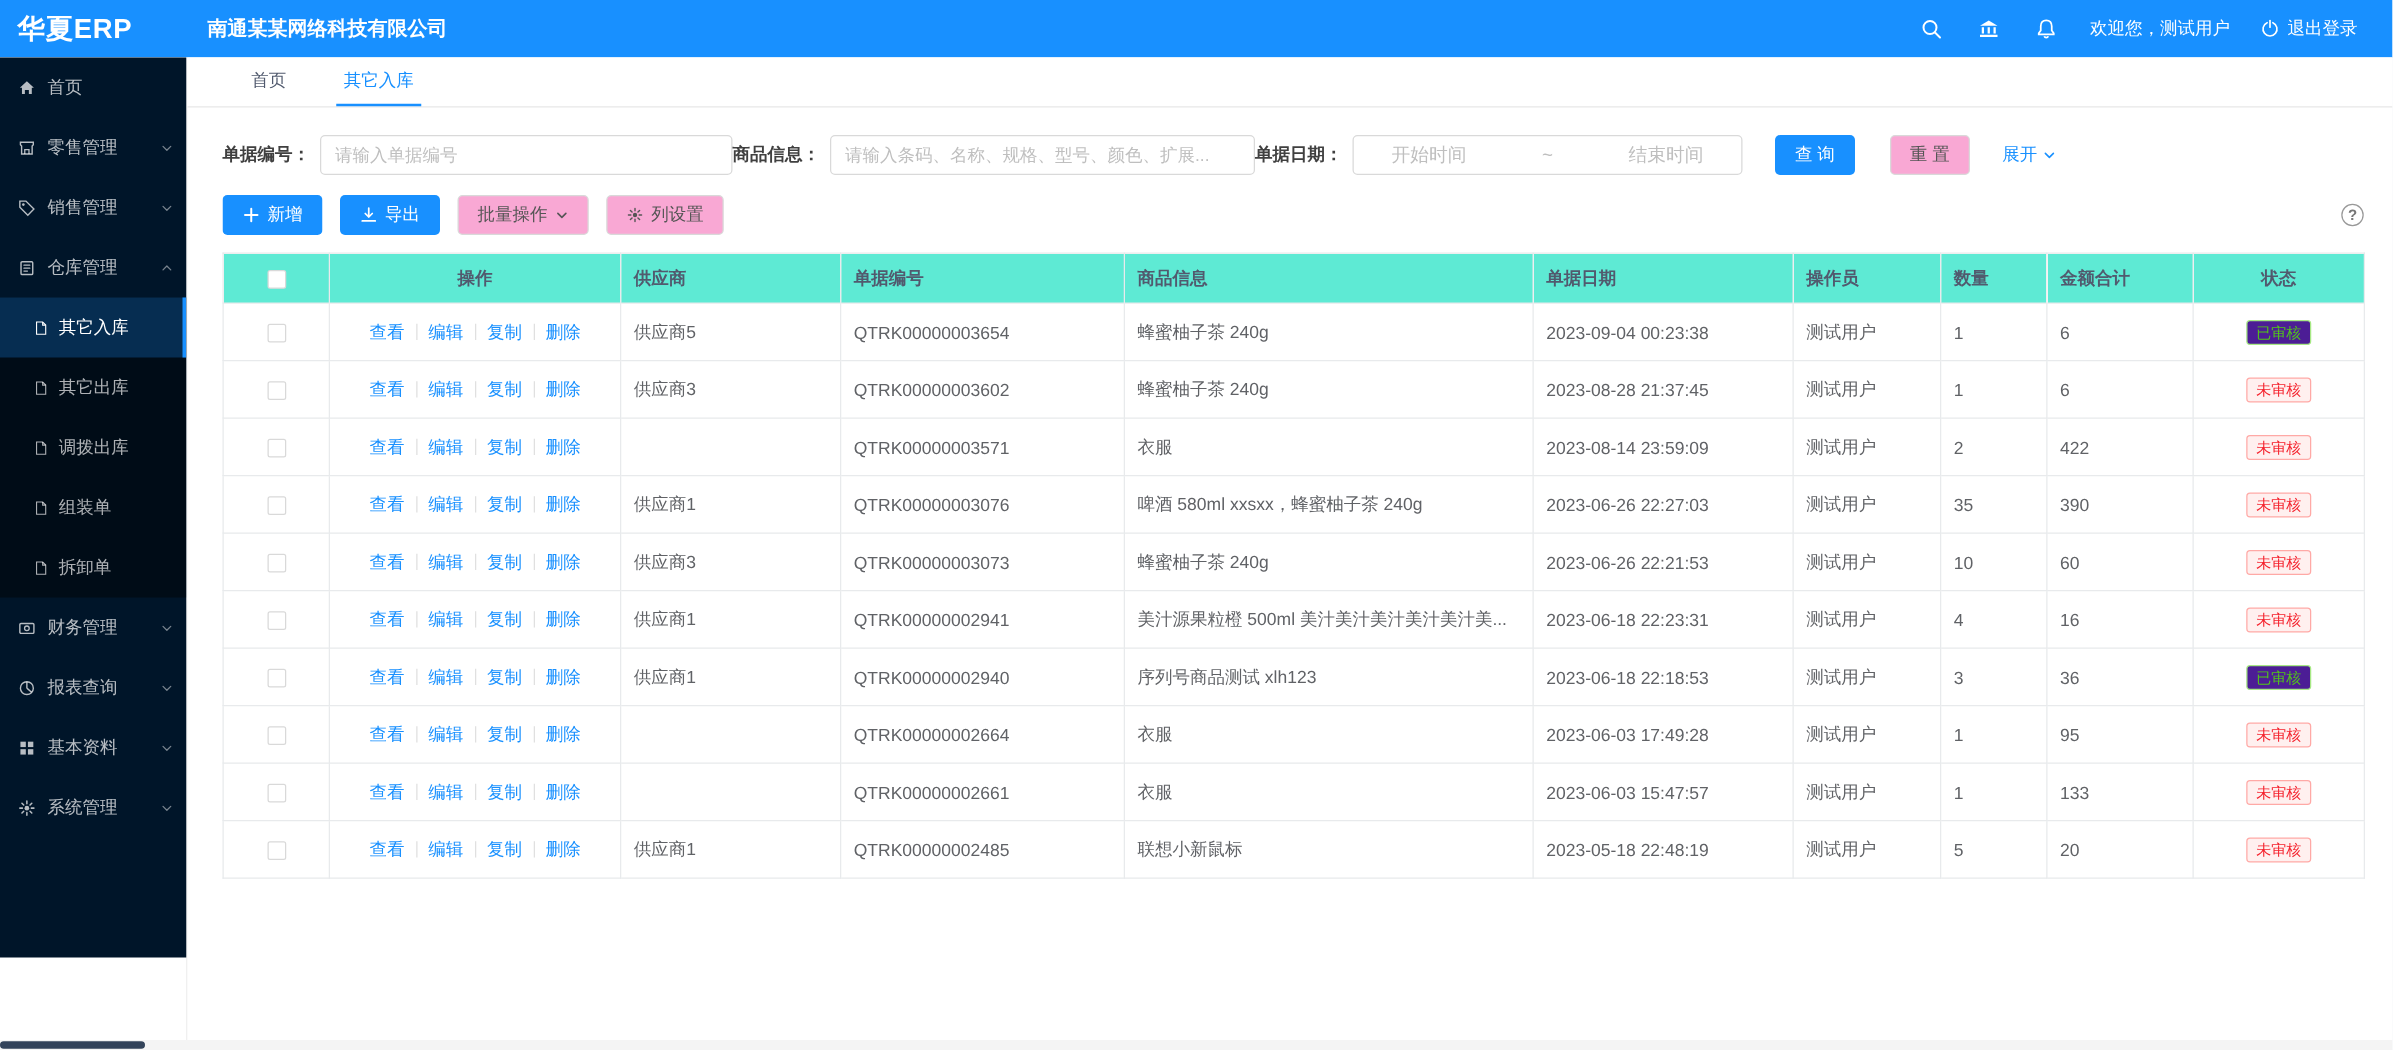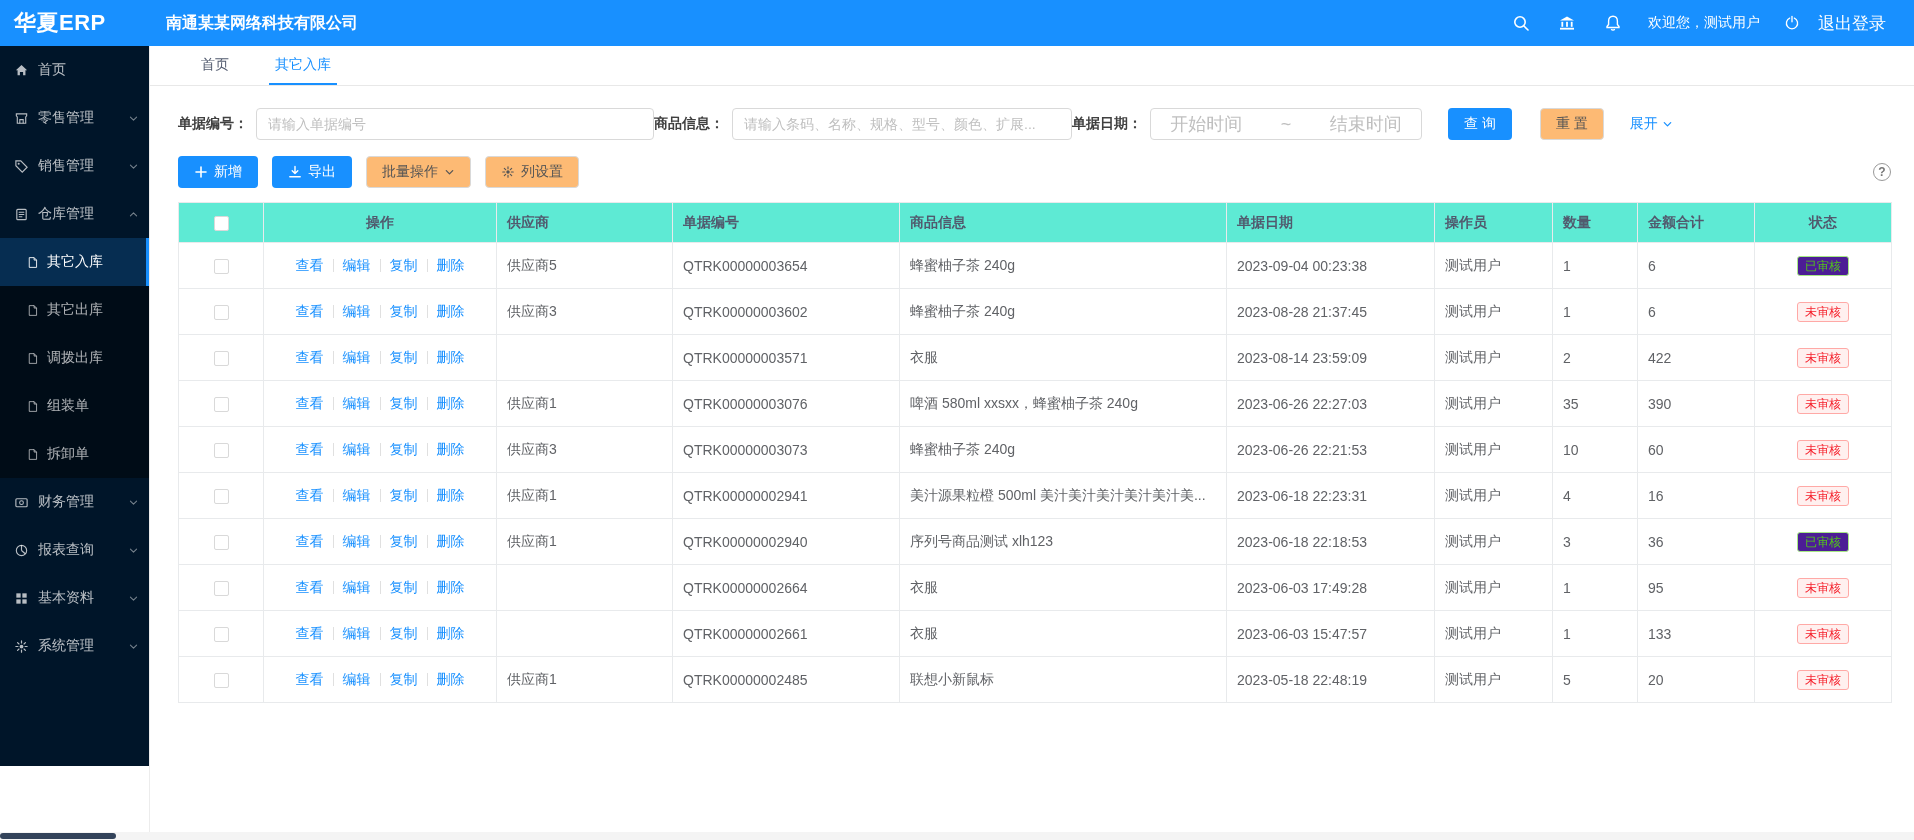--- a/index.html
+++ b/index.html
@@ -7,21 +7,21 @@
   body{font-family:"Liberation Sans","DejaVu Sans",sans-serif;overflow:hidden;background:#f0f2f5}
   .app{position:relative;display:flex;flex-direction:column;width:1914px;height:840px;background:#fff}
   
   .topbar{height:46px;background:#1890ff;display:flex;align-items:center;color:#fff;flex-shrink:0}
   .logo{width:150px;flex-shrink:0;padding-left:14px;font-size:22px;font-weight:bold;letter-spacing:.5px;white-space:nowrap}
   .company{margin-left:16px;font-size:16px;font-weight:600;white-space:nowrap}
   .top-right{margin-left:auto;display:flex;align-items:center;padding-right:28px}
   .tic{width:18px;height:18px;margin-left:28px;cursor:pointer;display:inline-flex}
   .tic svg{width:18px;height:18px}
   .welcome{margin-left:26px;font-size:14px;white-space:nowrap}
-  .logout{margin-left:24px;display:inline-flex;align-items:center;gap:18px;font-size:17px;cursor:pointer;white-space:nowrap}
+  .logout{margin-left:24px;display:inline-flex;align-items:center;gap:6px;font-size:14px;cursor:pointer;white-space:nowrap}
   .logout svg{width:16px;height:16px}
   
   .bodyrow{flex:1;display:flex;min-height:0}
   .sidebar{width:150px;flex-shrink:0;background:#fff;border-right:1px solid #ececec}
   .menu{background:#001529;height:720px;overflow:hidden}
   .menu-item{height:48px;display:flex;align-items:center;padding:0 10px 0 14px;color:rgba(255,255,255,.72);font-size:14px;cursor:pointer;white-space:nowrap}
   .menu-item .ic{width:15px;height:15px;margin-right:9px;flex-shrink:0}
   .menu-item .chev{margin-left:auto;width:11px;height:11px;opacity:.65;flex-shrink:0}
   .submenu{background:#000c17}
   .submenu-item{height:48px;display:flex;align-items:center;padding-left:26px;color:rgba(255,255,255,.68);font-size:14px;cursor:pointer;white-space:nowrap}
@@ -31,24 +31,24 @@
   .main{flex:1;display:flex;flex-direction:column;min-width:0;background:#fff}
   .tabbar{height:40px;border-bottom:1px solid #e8e8e8;display:flex;align-items:stretch;padding-left:45px;gap:34px;flex-shrink:0;background:#fff}
   .tab{display:flex;align-items:center;padding:0 6px;font-size:14px;color:#515a6e;cursor:pointer;border-bottom:2px solid transparent}
   .tab.active{color:#1890ff;border-bottom-color:#1890ff}
   .content{flex:1;padding:0 23px 0 28px;display:flex;flex-direction:column;min-height:0}
   
   .filter-row{display:flex;align-items:center;margin-top:22px;flex-shrink:0}
   .flabel{font-size:14px;font-weight:700;color:#404040;white-space:nowrap}
   .fin{height:32px;border:1px solid #d9d9d9;border-radius:4px;padding:0 11px;font-size:14px;color:#333;margin-left:8px;outline:none;font-family:inherit}
   .fin::placeholder{color:#bfbfbf}
-  .w1{width:398px}.w2{width:340px}
+  .w1{width:330px}.w2{width:340px}
   .g{}
-  .daterange{height:32px;width:272px;border:1px solid #d9d9d9;border-radius:4px;margin-left:8px;display:flex;align-items:center;justify-content:space-around;color:#bfbfbf;font-size:18px;cursor:text;white-space:nowrap}
-  .btn{height:32px;border-radius:4px;font-size:14px;display:inline-flex;align-items:center;justify-content:center;cursor:pointer;border:1px solid transparent;padding:0 15px;font-family:inherit;white-space:nowrap;background:#fdba74}
+  .daterange{height:32px;width:312px;border:1px solid #d9d9d9;border-radius:4px;margin-left:8px;display:flex;align-items:center;justify-content:space-around;color:#bfbfbf;font-size:15px;cursor:text;white-space:nowrap}
+  .btn{height:32px;border-radius:4px;font-size:14px;display:inline-flex;align-items:center;justify-content:center;cursor:pointer;border:1px solid transparent;padding:0 15px;font-family:inherit;white-space:nowrap;background:#f9a8d4}
   .btn.primary{background:#1890ff;color:#fff}
   .btn.plain{border-color:#d9d9d9;color:#555}
   .g2{margin-left:26px}.g3{margin-left:28px}
   .expand{margin-left:26px;color:#1890ff;font-size:14px;display:inline-flex;align-items:center;gap:4px;cursor:pointer;white-space:nowrap}
   .expand svg{width:11px;height:11px}
   
   .toolbar{display:flex;align-items:center;margin-top:16px;gap:14px;flex-shrink:0}
   .bic{width:14px;height:14px;margin-right:6px}
   .bic-r{width:11px;height:11px;margin-left:6px}
   .help{margin-left:auto;width:18px;height:18px;border:1px solid #999;border-radius:50%;color:#777;font-size:12px;font-weight:700;display:flex;align-items:center;justify-content:center;cursor:pointer}

